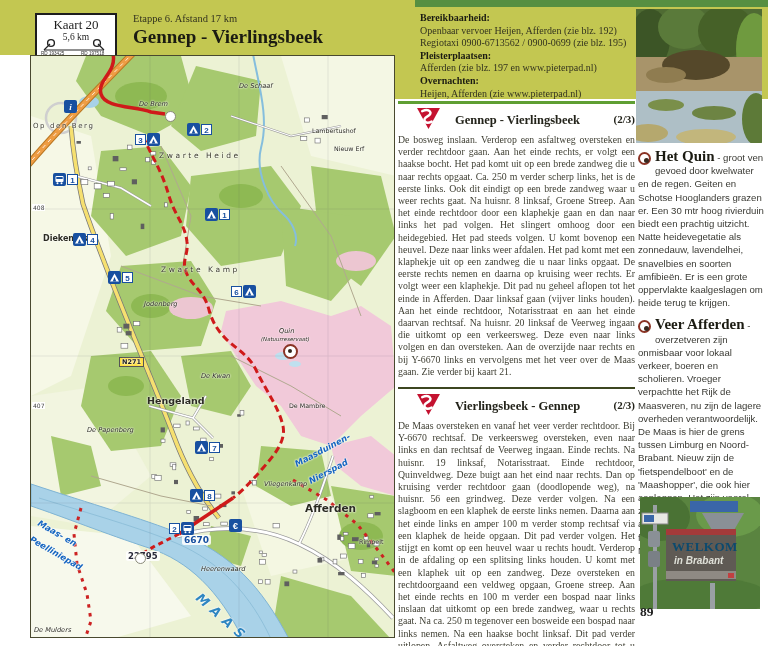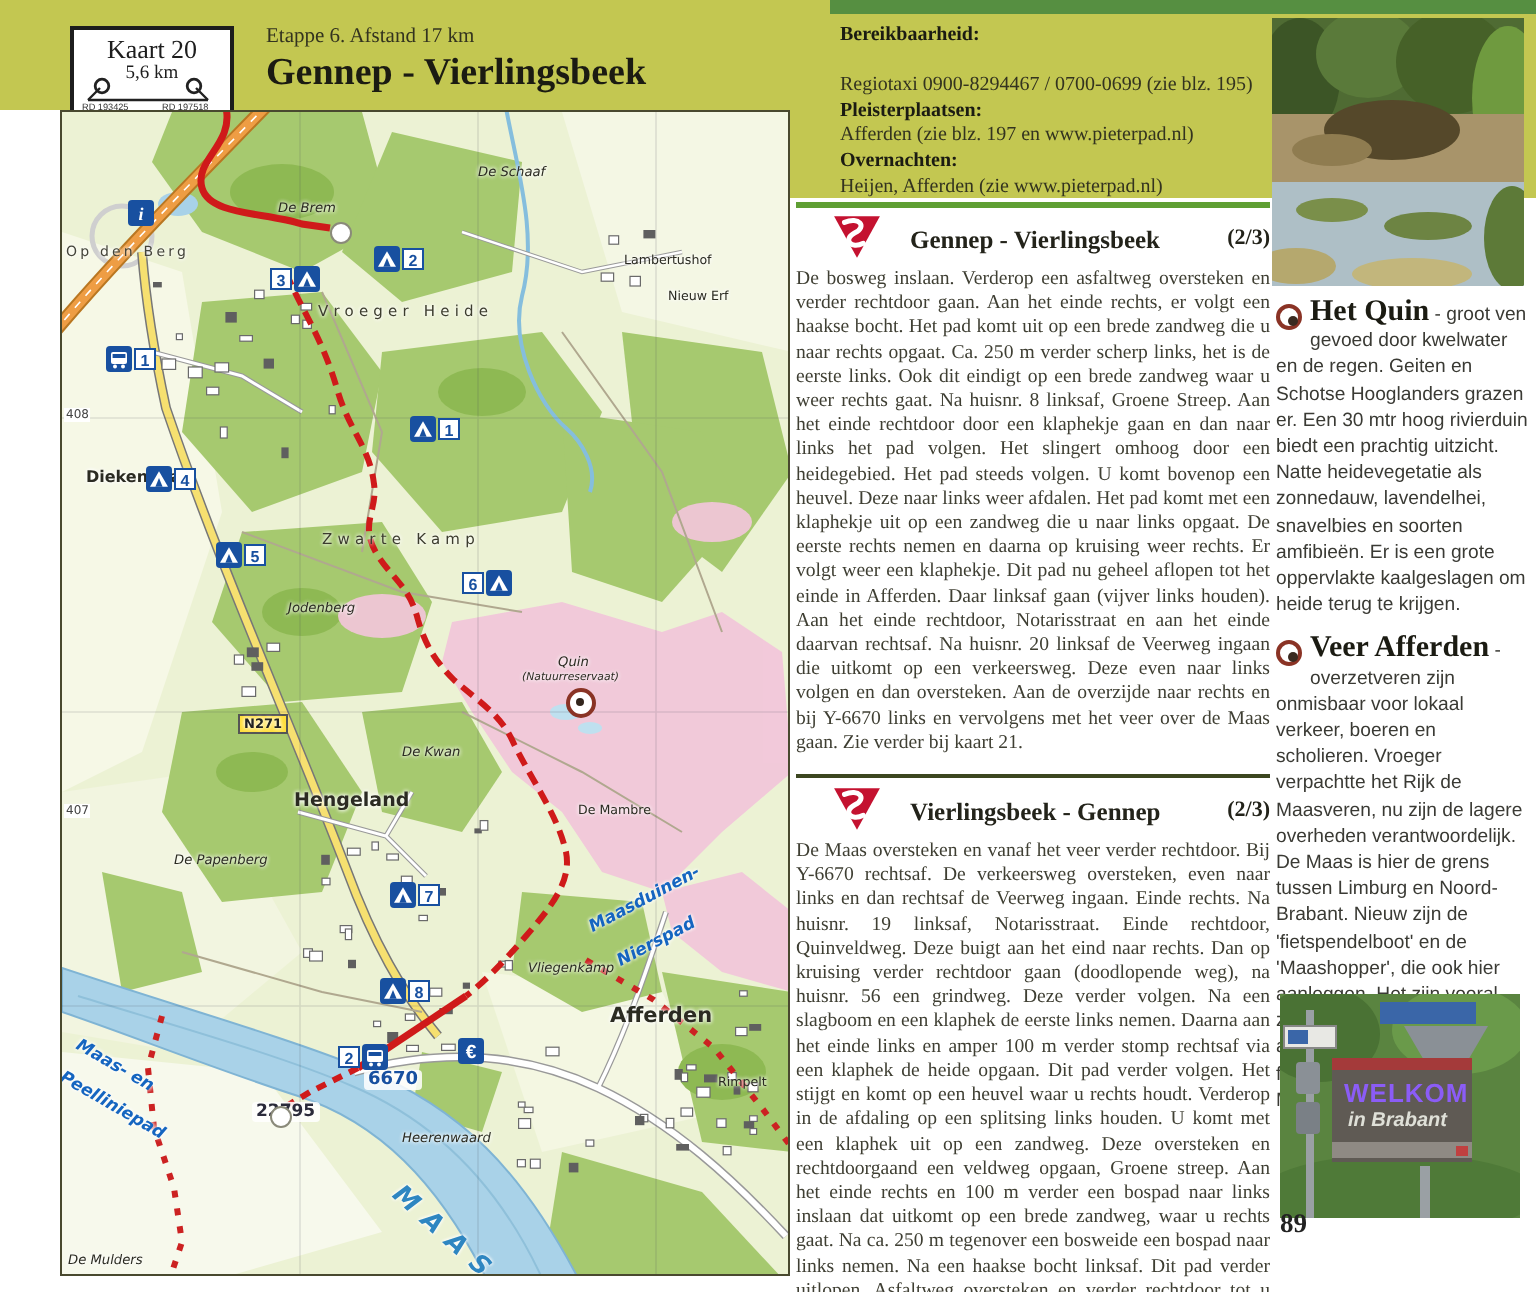--- a/index.html
+++ b/index.html
@@ -23,22 +23,22 @@
 
   .etappe{position:absolute;left:133px;top:13px;font-size:10.5px;color:#33331f;}
   .page-title{position:absolute;left:133px;top:26px;font-size:19px;font-weight:bold;color:#1b1b12;}
 
   .infobox{position:absolute;left:420px;top:12px;width:212px;font-size:10px;line-height:12.6px;color:#33331f;}
   .infobox b{color:#1b1b12;}
 
   
   .photo1{position:absolute;left:636px;top:9px;width:126px;height:134px;overflow:hidden;}
   .photo2{position:absolute;left:640px;top:497px;width:120px;height:112px;overflow:hidden;}
-  .photo2 .sign-txt1{position:absolute;left:32px;top:42px;font-family:Liberation Sans, sans-serif;
-     font-weight:bold;font-size:13px;color:#8b5cf6;letter-spacing:.5px;}
+  .photo2 .sign-txt1{position:absolute;left:32px;top:42px;font-family:Liberation Serif, serif;
+     font-weight:bold;font-size:13px;color:#0c4a6e;letter-spacing:.5px;}
   .photo2 .sign-txt2{position:absolute;left:34px;top:58px;font-family:"Liberation Sans",sans-serif;
      font-weight:bold;font-style:italic;font-size:10px;color:#dfe0d8;}
 
   
   .textcol{position:absolute;left:398px;top:101px;width:237px;}
   .rule-green{height:3px;background:#5f9f33;margin-bottom:6px;}
   .sec-head{position:relative;height:22px;margin-top:2px;}
   .pp-logo{position:absolute;left:18px;top:-3px;width:25px;height:23px;}
   .sec-title{position:absolute;left:57px;top:3px;font-size:12.5px;font-weight:bold;color:#23231a;}
   .sec-part{position:absolute;right:0;top:3px;font-size:11px;font-weight:bold;color:#23231a;}
@@ -108,22 +108,22 @@
   <div class="kaart-rd r" data-interactable="false">
     <span>RD 197518</span><br><span>405019</span>
   </div>
 </div>
 
 <div class="etappe" data-interactable="false">Etappe 6. Afstand 17 km</div>
 <div class="page-title" data-interactable="false">Gennep - Vierlingsbeek</div>
 
 <div class="infobox" data-interactable="false">
   <b data-interactable="false">Bereikbaarheid:</b><br>
-  <br>
-  <span data-interactable="false">Regiotaxi 0900-8294467 / 0700-0699 (zie blz. 195)</span><br>
+  <span data-interactable="false">Openbaar vervoer Heijen, Afferden (zie blz. 192)</span><br>
+  <span data-interactable="false">Regiotaxi 0900-6713562 / 0900-0699 (zie blz. 195)</span><br>
   <b data-interactable="false">Pleisterplaatsen:</b><br>
   <span data-interactable="false">Afferden  (zie blz. 197 en www.pieterpad.nl)</span><br>
   <b data-interactable="false">Overnachten:</b><br>
   <span data-interactable="false">Heijen, Afferden (zie www.pieterpad.nl)</span>
 </div>
 
 <div class="photo1" data-interactable="false">
   <svg width="126" height="134" viewBox="0 0 126 134">
     <rect width="126" height="134" fill="#b9c2a4"></rect>
     <rect y="0" width="126" height="52" fill="#4f6b33"></rect>
@@ -318,21 +318,21 @@
     <path d="M 82,-2 C 86,16 66,24 70,38 C 74,52 102,50 120,56 L 134,58" fill="none" stroke="#cf1a1a" stroke-width="3.5"></path>
     <path d="M 112,80 C 120,100 130,112 138,140 C 144,160 154,168 156,186 C 158,200 148,206 158,222 C 166,234 174,238 178,254 C 182,268 188,276 196,284 C 210,296 220,302 226,316 C 236,336 248,352 252,370 C 255,385 244,398 232,412 C 220,426 210,436 202,442" fill="none" stroke="#cf1a1a" stroke-width="3" stroke-dasharray="7 4"></path>
     <path d="M 202,442 L 172,462 L 148,478" fill="none" stroke="#cf1a1a" stroke-width="3.5"></path>
     <path d="M 148,478 L 124,490 L 104,502" fill="none" stroke="#cf1a1a" stroke-width="3" stroke-dasharray="5 4"></path>
     <path d="M 50,452 L 43,478 L 46,508 L 56,538 L 60,565 L 54,583" fill="none" stroke="#cc2222" stroke-width="3" stroke-dasharray="3.5 5.5"></path>
     <path d="M 262,424 L 296,444 L 326,468 L 350,498 L 365,518" fill="none" stroke="#cc2222" stroke-width="3" stroke-dasharray="3.5 5.5"></path>
   </svg>
   <div id="map-overlay" data-interactable="false">
       <span class="ml pi" data-interactable="false" style="left: 172px; top: 26px; padding-left: 36px;">De Schaaf</span>
       <span class="ml pi" data-interactable="false" style="left: 108px; top: 44px;">De Brem</span>
-      <span class="ml area" data-interactable="false" style="left: 128px; top: 95px;">Vroeger Heide</span>
+      <span class="ml area" data-interactable="false" style="left: 128px; top: 95px;">Zwarte Heide</span>
       <span class="ml areai" data-interactable="false" style="left: 2px; top: 66px;">Op den Berg</span>
       <span class="ml pp" data-interactable="false" style="left: 281px; top: 71px;">Lambertushof</span>
       <span class="ml pp" data-interactable="false" style="left: 303px; top: 89px;">Nieuw Erf</span>
       <span class="ml tn2" data-interactable="false" style="left: 12px; top: 150px;">Diekendaal</span>
       <span class="ml area" data-interactable="false" style="left: 130px; top: 209px;">Zwarte Kamp</span>
       <span class="ml pi" data-interactable="false" style="left: 113px; top: 244px;">Jodenberg</span>
       <span class="ml pi" data-interactable="false" style="left: 170px; top: 316px;">De Kwan</span>
       <span class="ml pi" data-interactable="false" style="left: 248px; top: 271px;">Quin</span>
       <span class="ml tiny" data-interactable="false" style="left: 230px; top: 280px;">(Natuurreservaat)</span>
       <span class="ml tn" data-interactable="false" style="left: 116px; top: 339px;">Hengeland</span>

